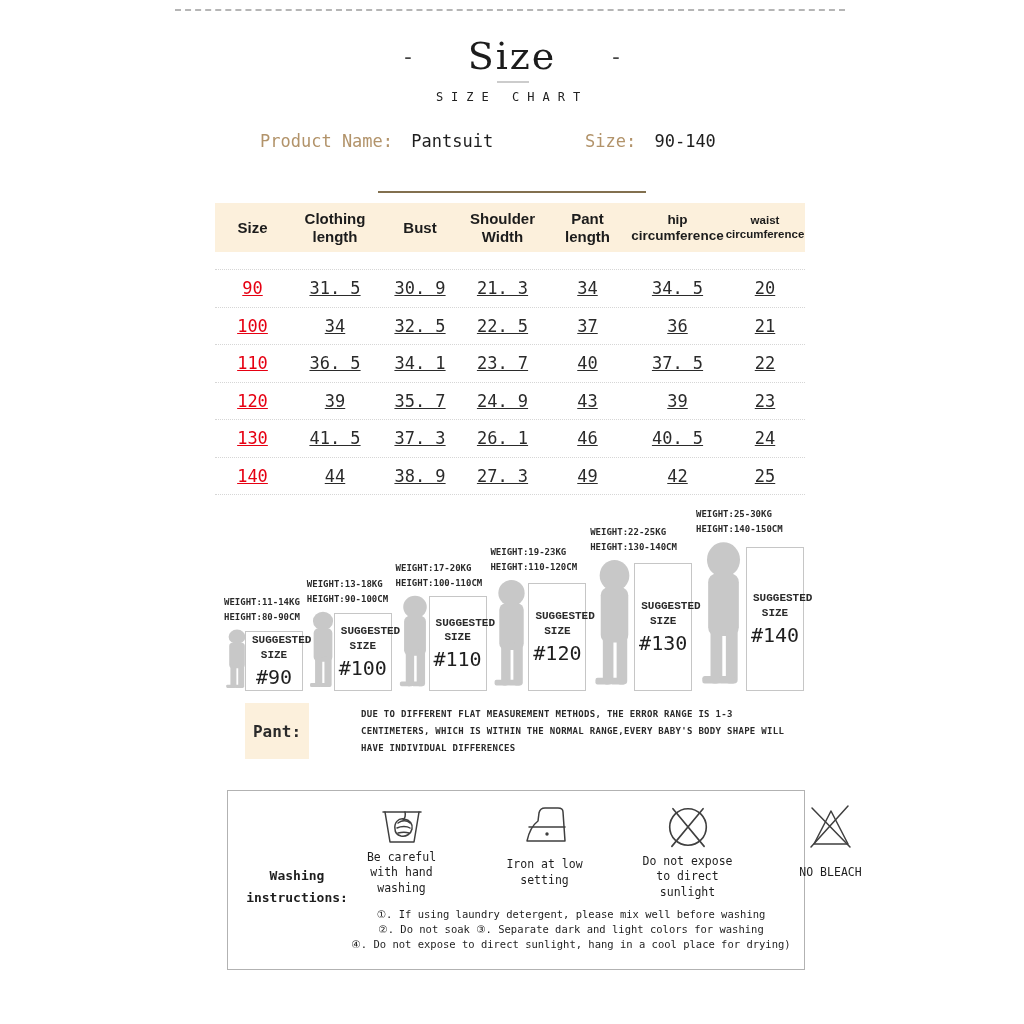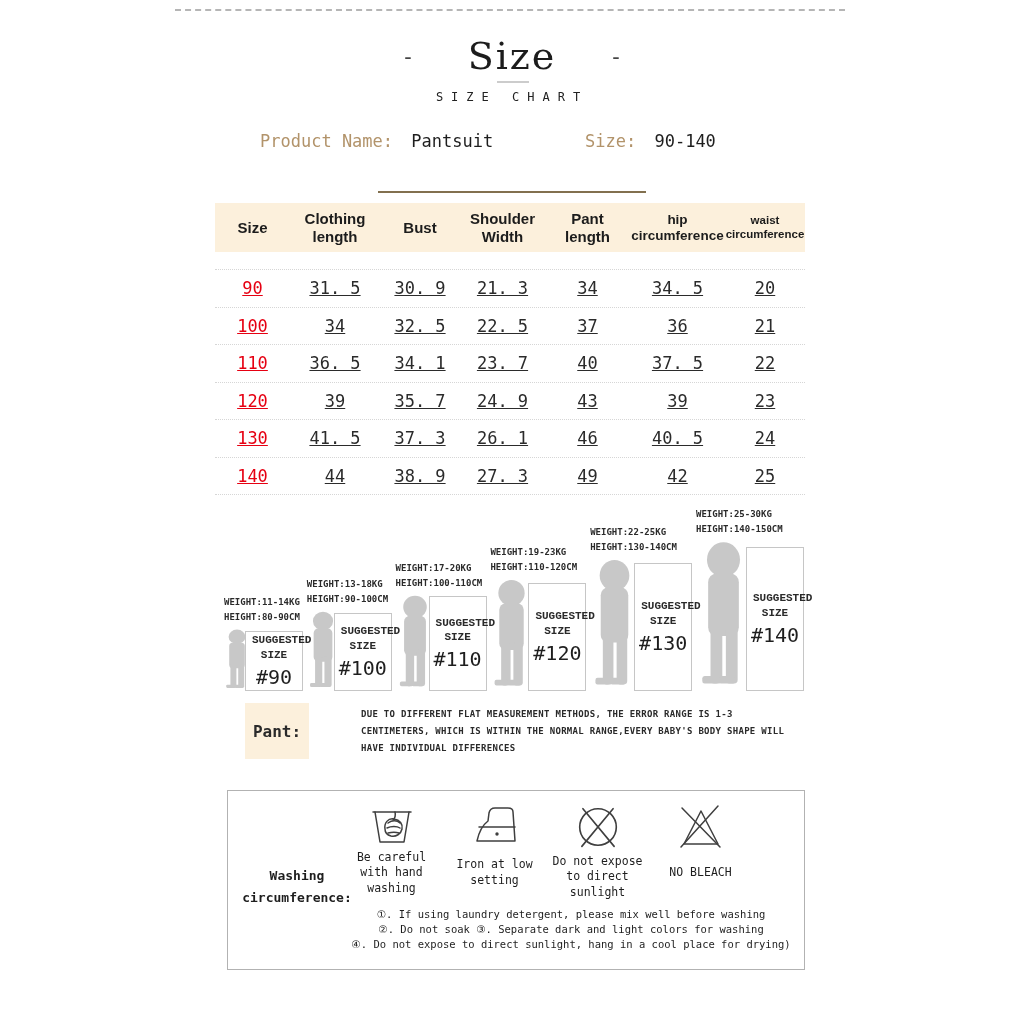--- a/index.html
+++ b/index.html
@@ -60,21 +60,21 @@
             display:flex;align-items:center;justify-content:center;font-size:16px;
             font-weight:bold;color:#2a2a2a;}
   .tips-text{position:absolute;left:116px;top:6px;width:436px;font-size:9px;font-weight:bold;
              line-height:17px;letter-spacing:.3px;color:#2a2a2a;}
 
   
   .wash-box{position:absolute;top:790px;left:227px;width:576px;height:178px;
             border:1px solid #b2b2b2;background:#fff;}
   .wash-label{position:absolute;left:10px;top:74px;width:118px;text-align:center;font-size:13px;
               font-weight:bold;line-height:1.7;color:#1e1e1e;}
-  .wash-icons{position:absolute;left:112px;top:8px;display:flex;}
+  .wash-icons{position:absolute;left:122px;top:8px;display:flex;gap:40px;}
   .wash-col{width:103px;display:flex;flex-direction:column;align-items:center;}
   .wash-col svg{display:block;}
   .wash-col .stroke{stroke:#3f3f3f;stroke-width:1.5;fill:none;stroke-linecap:round;
                     stroke-linejoin:round;}
   .caption{margin-top:6px;height:32px;display:flex;align-items:center;text-align:center;
            font-size:11.5px;line-height:1.35;color:#1e1e1e;}
   .wash-notes{position:absolute;left:118px;top:116px;width:450px;text-align:center;
               font-size:10.5px;line-height:15px;color:#1e1e1e;}
 </style>
 </head>
@@ -284,21 +284,21 @@
   </div>
 
   <div class="tips">
     <div class="tips-box">Pant:</div>
     <div class="tips-text">DUE TO DIFFERENT FLAT MEASUREMENT METHODS, THE ERROR RANGE IS 1-3 CENTIMETERS, WHICH IS WITHIN THE NORMAL RANGE,EVERY BABY'S BODY SHAPE WILL HAVE INDIVIDUAL DIFFERENCES</div>
   </div>
 
   <div class="wash-box">
     <div class="wash-label">
       <div>Washing</div>
-      <div>circumference:</div>
+      <div>instructions:</div>
     </div>
     <div class="wash-icons">
       <div class="wash-col">
         <svg width="52" height="52" viewBox="0 0 48 52">
           <path class="stroke" d="M5,13 L43,13"></path>
           <path class="stroke" d="M7,13 L12,43 L36,43 L41,13"></path>
           <path class="stroke" d="M17,30 c-1,-6 3,-11 9,-10 c6,1 9,5 8,10 c-1,5 -6,8 -11,7 c-4,-1 -6,-4 -6,-7 z"></path>
           <path class="stroke" d="M20,24 c4,-3 9,-3 12,0 M19,29 c4,-2 10,-2 13,0 M20,34 c4,-1 8,-1 11,0"></path>
           <path class="stroke" d="M27,13 c1,4 0,6 -2,8"></path>
         </svg>

